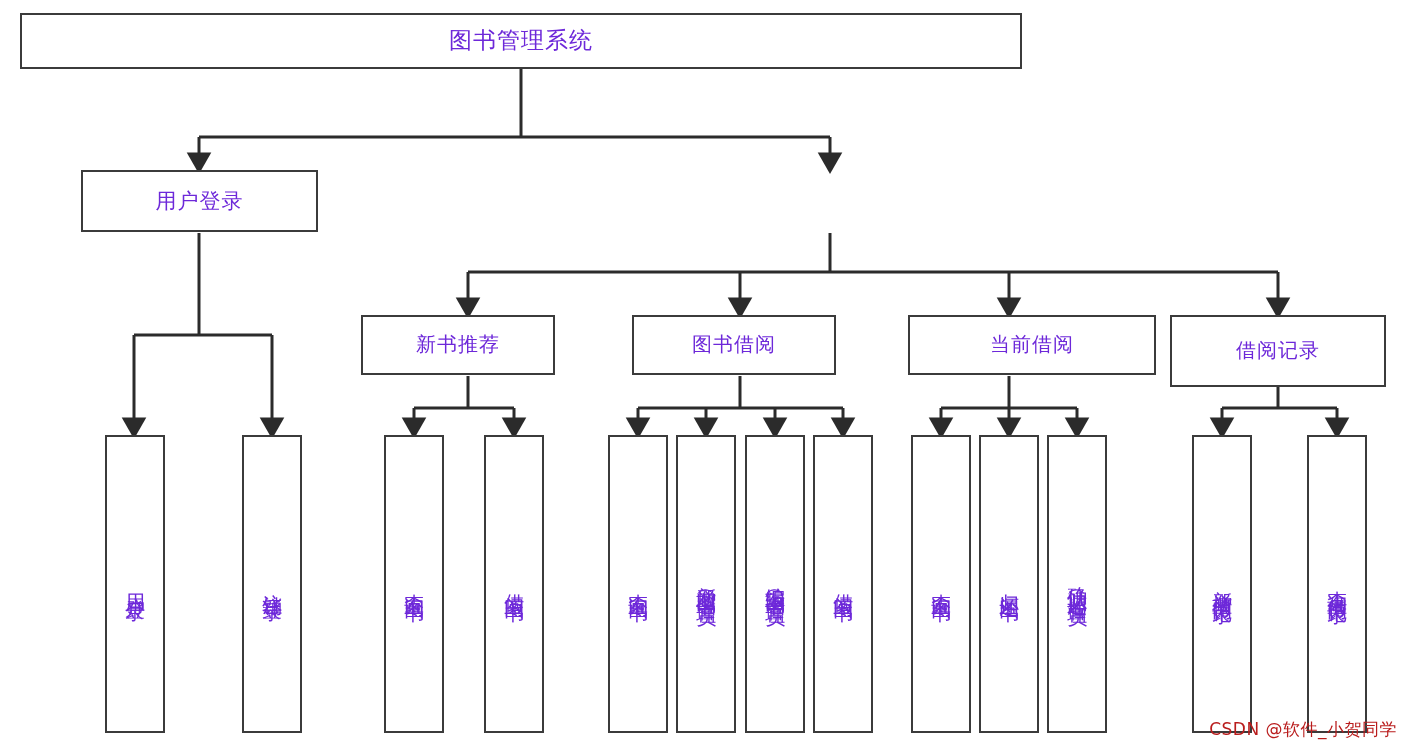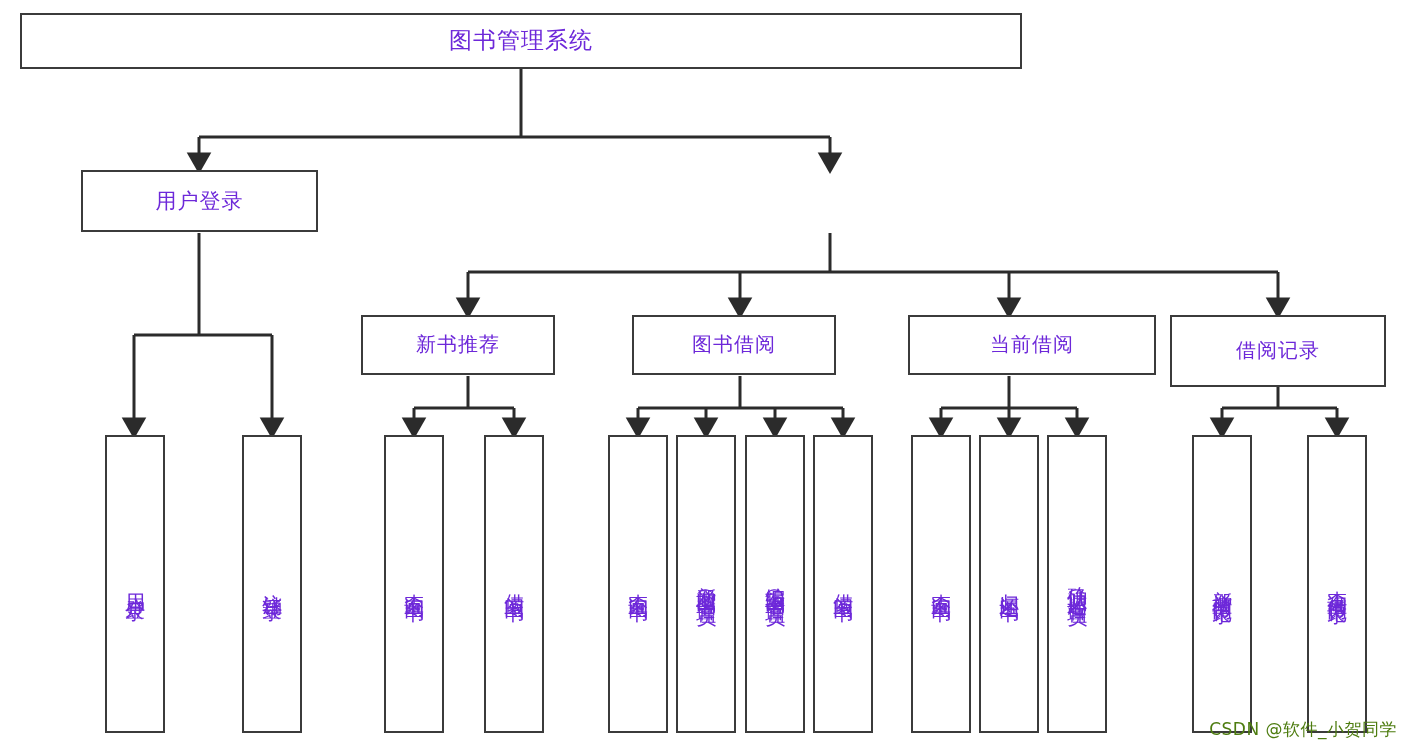--- a/index.html
+++ b/index.html
@@ -65,21 +65,21 @@
   .label-h {
     display: block;
     white-space: nowrap;
     letter-spacing: 1px;
   }
   #watermark {
     position: absolute;
     right: 8px;
     bottom: 6px;
     font-size: 17px;
-    color: #4d7c0f;
+    color: #b91c1c;
     white-space: nowrap;
     letter-spacing: 0.5px;
   }
 </style>
 </head>
 <body>
 
 <div id="canvas">
 
   <svg id="connectors" viewBox="0 0 1405 747" xmlns="http://www.w3.org/2000/svg">

